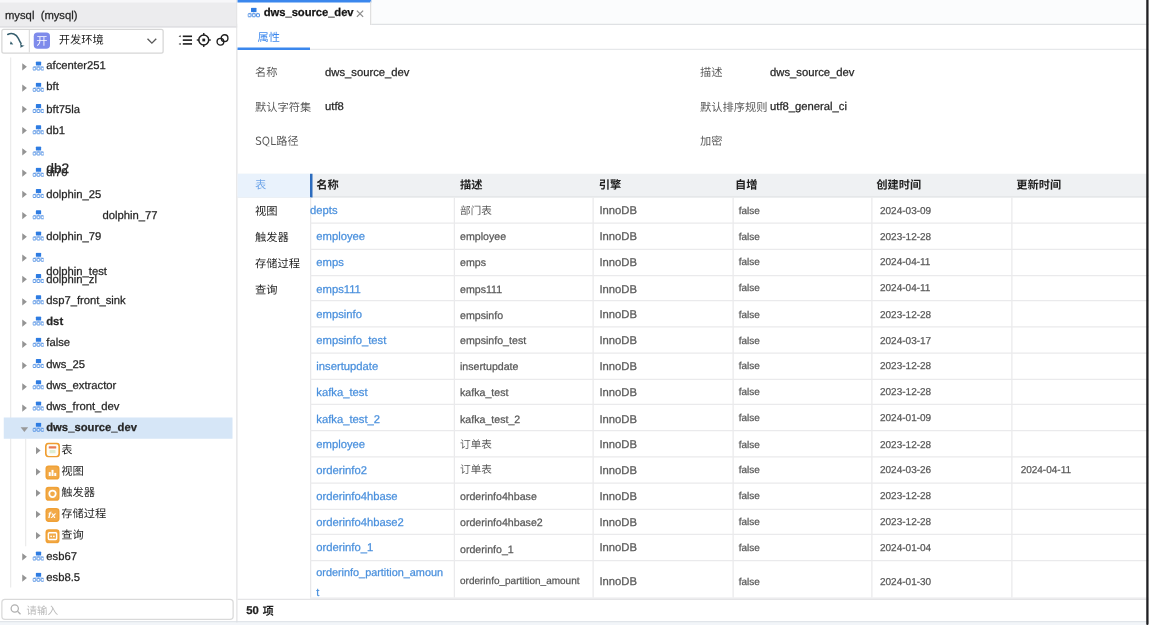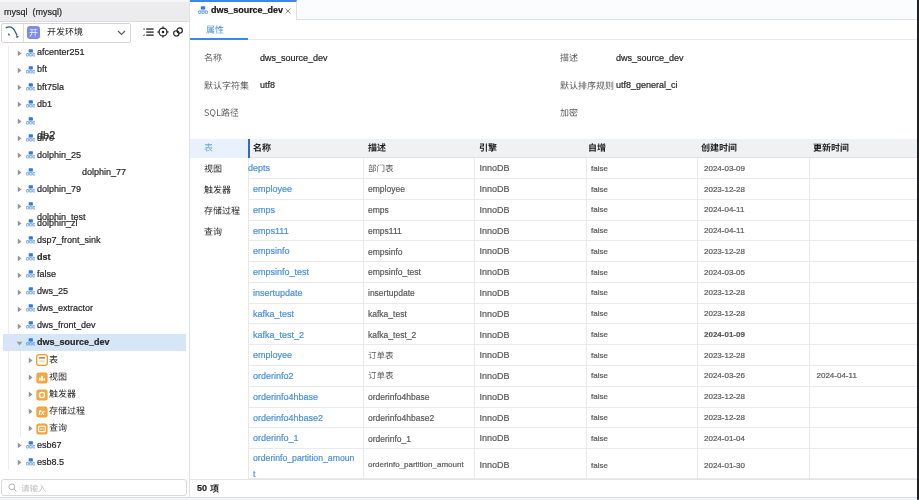--- a/index.html
+++ b/index.html
@@ -448,39 +448,39 @@
 <div style="position:absolute;left:253px;top:247.46499999999997px;font-size:9px;color:#4a90dd;font-weight:normal;white-space:pre;line-height:1;">empsinfo</div>
 <div style="position:absolute;left:368px;top:247.665px;font-size:8.5px;color:#595959;font-weight:normal;white-space:pre;line-height:1;">empsinfo</div>
 <div style="position:absolute;left:479.5px;top:247.46499999999997px;font-size:9px;color:#595959;font-weight:normal;white-space:pre;line-height:1;">InnoDB</div>
 <div style="position:absolute;left:591px;top:247.86499999999998px;font-size:8px;color:#595959;font-weight:normal;white-space:pre;line-height:1;">false</div>
 <div style="position:absolute;left:704px;top:247.86499999999998px;font-size:8px;color:#595959;font-weight:normal;white-space:pre;line-height:1;">2023-12-28</div>
 <div class="abs" style="left:248px;top:281.92px;width:671px;height:1px;background:#eaeaec"></div>
 <div style="position:absolute;left:253px;top:268.23499999999996px;font-size:9px;color:#4a90dd;font-weight:normal;white-space:pre;line-height:1;">empsinfo_test</div>
 <div style="position:absolute;left:368px;top:268.43499999999995px;font-size:8.5px;color:#595959;font-weight:normal;white-space:pre;line-height:1;">empsinfo_test</div>
 <div style="position:absolute;left:479.5px;top:268.23499999999996px;font-size:9px;color:#595959;font-weight:normal;white-space:pre;line-height:1;">InnoDB</div>
 <div style="position:absolute;left:591px;top:268.635px;font-size:8px;color:#595959;font-weight:normal;white-space:pre;line-height:1;">false</div>
-<div style="position:absolute;left:704px;top:268.635px;font-size:8px;color:#595959;font-weight:normal;white-space:pre;line-height:1;">2024-03-05</div>
+<div style="position:absolute;left:704px;top:268.635px;font-size:8px;color:#595959;font-weight:normal;white-space:pre;line-height:1;">2024-03-17</div>
 <div class="abs" style="left:248px;top:302.69px;width:671px;height:1px;background:#eaeaec"></div>
 <div style="position:absolute;left:253px;top:289.005px;font-size:9px;color:#4a90dd;font-weight:normal;white-space:pre;line-height:1;">insertupdate</div>
 <div style="position:absolute;left:368px;top:289.205px;font-size:8.5px;color:#595959;font-weight:normal;white-space:pre;line-height:1;">insertupdate</div>
 <div style="position:absolute;left:479.5px;top:289.005px;font-size:9px;color:#595959;font-weight:normal;white-space:pre;line-height:1;">InnoDB</div>
 <div style="position:absolute;left:591px;top:289.40500000000003px;font-size:8px;color:#595959;font-weight:normal;white-space:pre;line-height:1;">false</div>
 <div style="position:absolute;left:704px;top:289.40500000000003px;font-size:8px;color:#595959;font-weight:normal;white-space:pre;line-height:1;">2023-12-28</div>
 <div class="abs" style="left:248px;top:323.46px;width:671px;height:1px;background:#eaeaec"></div>
 <div style="position:absolute;left:253px;top:309.775px;font-size:9px;color:#4a90dd;font-weight:normal;white-space:pre;line-height:1;">kafka_test</div>
 <div style="position:absolute;left:368px;top:309.97499999999997px;font-size:8.5px;color:#595959;font-weight:normal;white-space:pre;line-height:1;">kafka_test</div>
 <div style="position:absolute;left:479.5px;top:309.775px;font-size:9px;color:#595959;font-weight:normal;white-space:pre;line-height:1;">InnoDB</div>
 <div style="position:absolute;left:591px;top:310.175px;font-size:8px;color:#595959;font-weight:normal;white-space:pre;line-height:1;">false</div>
 <div style="position:absolute;left:704px;top:310.175px;font-size:8px;color:#595959;font-weight:normal;white-space:pre;line-height:1;">2023-12-28</div>
 <div class="abs" style="left:248px;top:344.23px;width:671px;height:1px;background:#eaeaec"></div>
 <div style="position:absolute;left:253px;top:330.545px;font-size:9px;color:#4a90dd;font-weight:normal;white-space:pre;line-height:1;">kafka_test_2</div>
 <div style="position:absolute;left:368px;top:330.745px;font-size:8.5px;color:#595959;font-weight:normal;white-space:pre;line-height:1;">kafka_test_2</div>
 <div style="position:absolute;left:479.5px;top:330.545px;font-size:9px;color:#595959;font-weight:normal;white-space:pre;line-height:1;">InnoDB</div>
 <div style="position:absolute;left:591px;top:330.94500000000005px;font-size:8px;color:#595959;font-weight:normal;white-space:pre;line-height:1;">false</div>
-<div style="position:absolute;left:704px;top:330.94500000000005px;font-size:8px;color:#595959;font-weight:bold;white-space:pre;line-height:1;">2024-01-09</div>
+<div style="position:absolute;left:704px;top:330.94500000000005px;font-size:8px;color:#595959;font-weight:normal;white-space:pre;line-height:1;">2024-01-09</div>
 <div class="abs" style="left:248px;top:365.00px;width:671px;height:1px;background:#eaeaec"></div>
 <div style="position:absolute;left:253px;top:351.315px;font-size:9px;color:#4a90dd;font-weight:normal;white-space:pre;line-height:1;">employee</div>
 <svg style="position:absolute;left:368px;top:350.615px" width="27" height="9.4" viewBox="0 -7.48 27 9.4">
       <path d="M1.0 -6.6C1.4 -6.1 2.0 -5.5 2.3 -5.1L2.7 -5.6C2.4 -6.0 1.9 -6.5 1.4 -7.0ZM1.7 0.5C1.9 0.3 2.1 0.1 3.9 -1.1C3.9 -1.2 3.8 -1.5 3.7 -1.7L2.5 -0.9V-4.5H0.4V-3.9H1.9V-0.8C1.9 -0.4 1.6 -0.2 1.4 -0.1C1.5 0.1 1.7 0.3 1.7 0.5ZM3.4 -6.4V-5.8H6.0V-0.3C6.0 -0.1 5.9 -0.1 5.8 -0.0C5.6 -0.0 5.0 -0.0 4.3 -0.1C4.4 0.1 4.5 0.4 4.6 0.6C5.4 0.6 5.9 0.6 6.2 0.5C6.5 0.4 6.6 0.2 6.6 -0.3V-5.8H8.2V-6.4ZM10.4 -3.7H12.4V-2.8H10.4ZM13.1 -3.7H15.2V-2.8H13.1ZM10.4 -5.1H12.4V-4.2H10.4ZM13.1 -5.1H15.2V-4.2H13.1ZM14.5 -7.1C14.3 -6.7 14.0 -6.1 13.7 -5.7H11.6L12.0 -5.8C11.8 -6.2 11.4 -6.7 11.0 -7.1L10.5 -6.9C10.8 -6.5 11.1 -6.0 11.3 -5.7H9.8V-2.3H12.4V-1.4H9.0V-0.9H12.4V0.7H13.1V-0.9H16.6V-1.4H13.1V-2.3H15.8V-5.7H14.4C14.7 -6.0 15.0 -6.5 15.2 -6.9ZM19.1 0.7C19.3 0.5 19.7 0.4 22.0 -0.3C22.0 -0.5 21.9 -0.7 21.9 -0.9L19.8 -0.3V-2.1C20.4 -2.5 20.8 -2.9 21.2 -3.3C21.8 -1.5 23.0 -0.2 24.8 0.4C24.9 0.2 25.1 -0.0 25.2 -0.2C24.4 -0.4 23.7 -0.8 23.1 -1.4C23.6 -1.7 24.2 -2.2 24.7 -2.6L24.2 -2.9C23.8 -2.6 23.2 -2.1 22.7 -1.8C22.3 -2.2 22.0 -2.7 21.8 -3.3H24.9V-3.8H21.6V-4.6H24.3V-5.1H21.6V-5.8H24.7V-6.4H21.6V-7.1H20.9V-6.4H17.9V-5.8H20.9V-5.1H18.3V-4.6H20.9V-3.8H17.6V-3.3H20.4C19.6 -2.6 18.4 -1.9 17.3 -1.6C17.4 -1.4 17.6 -1.2 17.7 -1.0C18.2 -1.2 18.7 -1.4 19.2 -1.7V-0.5C19.2 -0.1 19.0 0.0 18.9 0.1C19.0 0.2 19.1 0.5 19.1 0.7Z" fill="#595959"></path>
     </svg>
 <div style="position:absolute;left:479.5px;top:351.315px;font-size:9px;color:#595959;font-weight:normal;white-space:pre;line-height:1;">InnoDB</div>
 <div style="position:absolute;left:591px;top:351.71500000000003px;font-size:8px;color:#595959;font-weight:normal;white-space:pre;line-height:1;">false</div>
 <div style="position:absolute;left:704px;top:351.71500000000003px;font-size:8px;color:#595959;font-weight:normal;white-space:pre;line-height:1;">2023-12-28</div>
 <div class="abs" style="left:248px;top:385.77px;width:671px;height:1px;background:#eaeaec"></div>
 <div style="position:absolute;left:253px;top:372.085px;font-size:9px;color:#4a90dd;font-weight:normal;white-space:pre;line-height:1;">orderinfo2</div>

